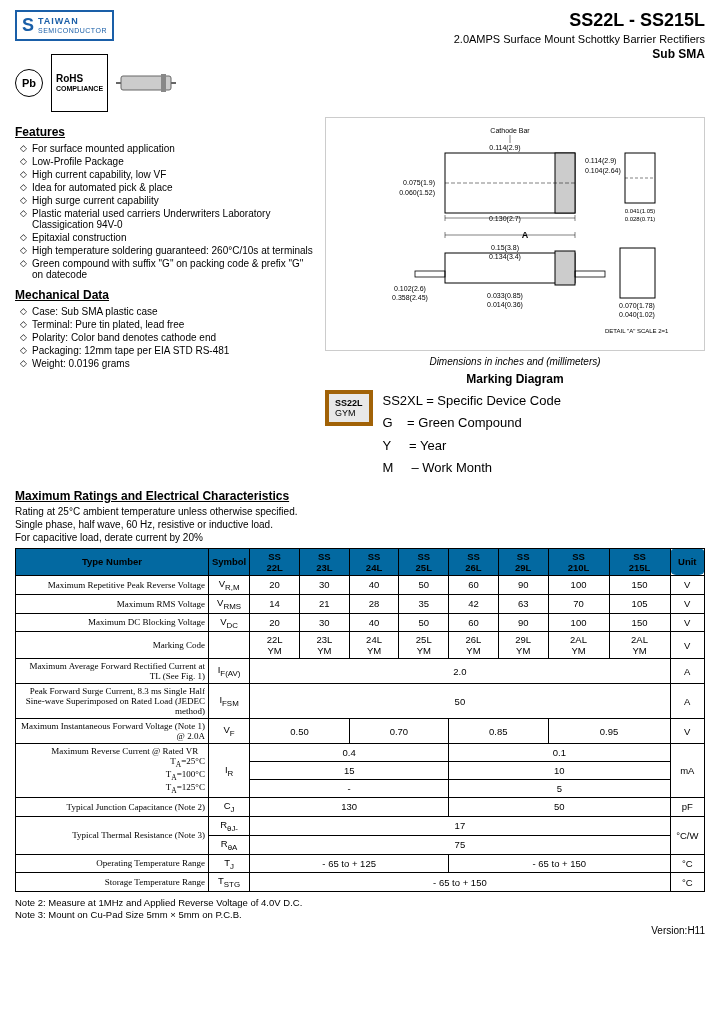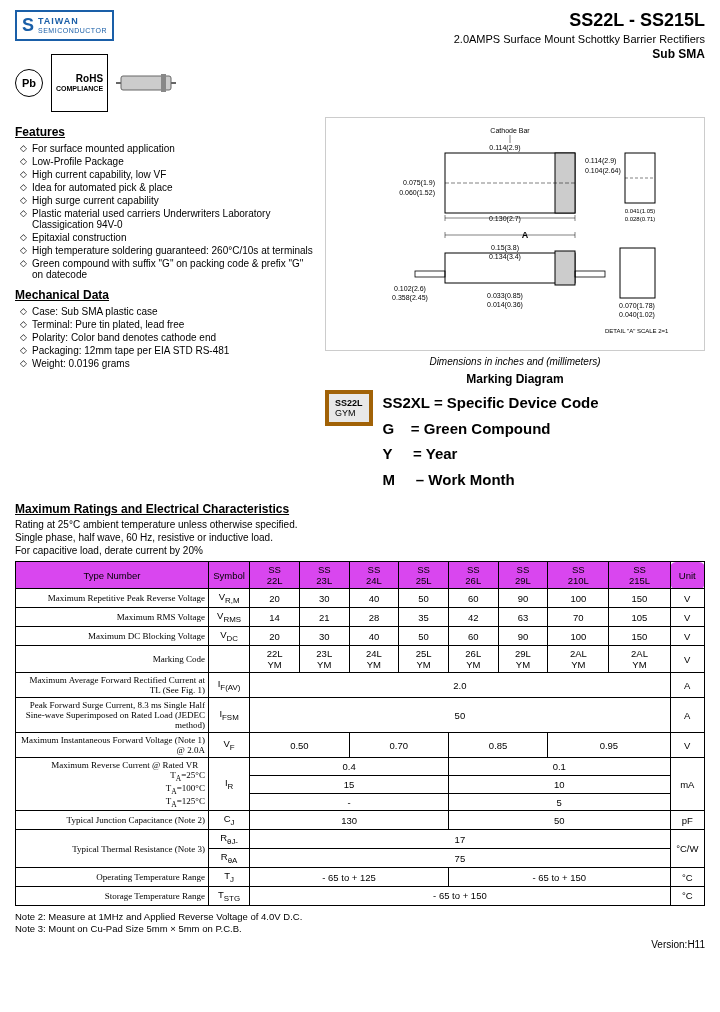--- a/index.html
+++ b/index.html
@@ -68,21 +68,21 @@
       justify-content: center;
       font-weight: bold;
       font-size: 11px;
     }
     .rohs-badge {
       border: 1.5px solid #000;
       padding: 18px 4px;
       font-size: 9px;
       font-weight: bold;
       line-height: 1.2;
-      text-align: right;
+      text-align: left;
     }
     .title-area {
       text-align: right;
     }
     .part-number {
       font-size: 18px;
       font-weight: bold;
       margin-bottom: 2px;
     }
     .part-desc {
@@ -154,23 +154,22 @@
       border: 4px solid #a16207;
       padding: 4px 6px;
       font-size: 9px;
       background: #e8e8e8;
       white-space: nowrap;
     }
     .marking-chip .chip-line1 {
       font-weight: bold;
     }
     .marking-legend {
-      font-size: 15px;
+      font-size: 13px;
       line-height: 1.7;
-      font-weight: bold;
     }
     .ratings-section {
       margin-top: 10px;
     }
     .ratings-title {
       font-size: 12px;
       font-weight: bold;
       text-decoration: underline;
       margin-bottom: 3px;
     }
@@ -184,22 +183,22 @@
       font-size: 9.5px;
       margin-top: 5px;
     }
     table.main-table th, table.main-table td {
       border: 1px solid #000;
       padding: 2px 3px;
       text-align: center;
       vertical-align: middle;
     }
     table.main-table th {
-      background: #d946ef;
-      font-weight: normal;
+      background: #0369a1;
+      font-weight: bold;
     }
     table.main-table td.param-col {
       text-align: right;
       font-size: 9px;
       font-family: Liberation Serif, serif;
     }
     .footnotes {
       margin-top: 5px;
       font-size: 9.5px;
     }

